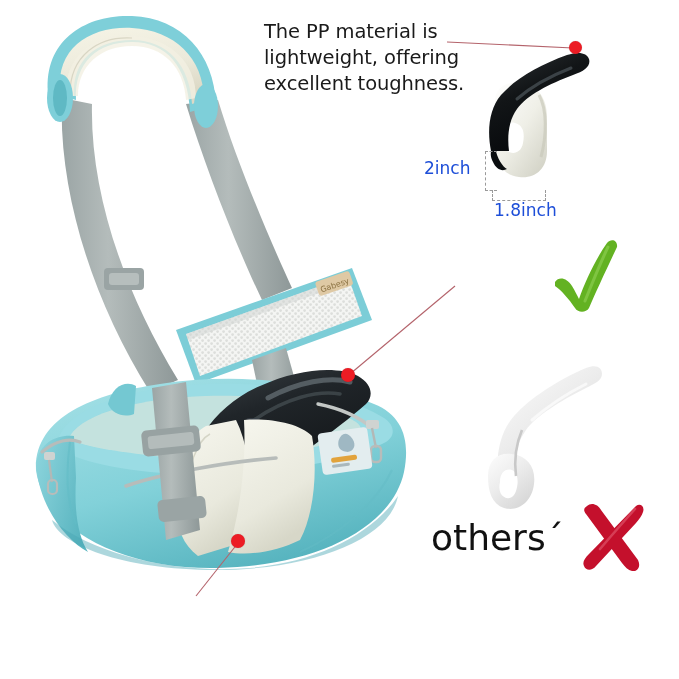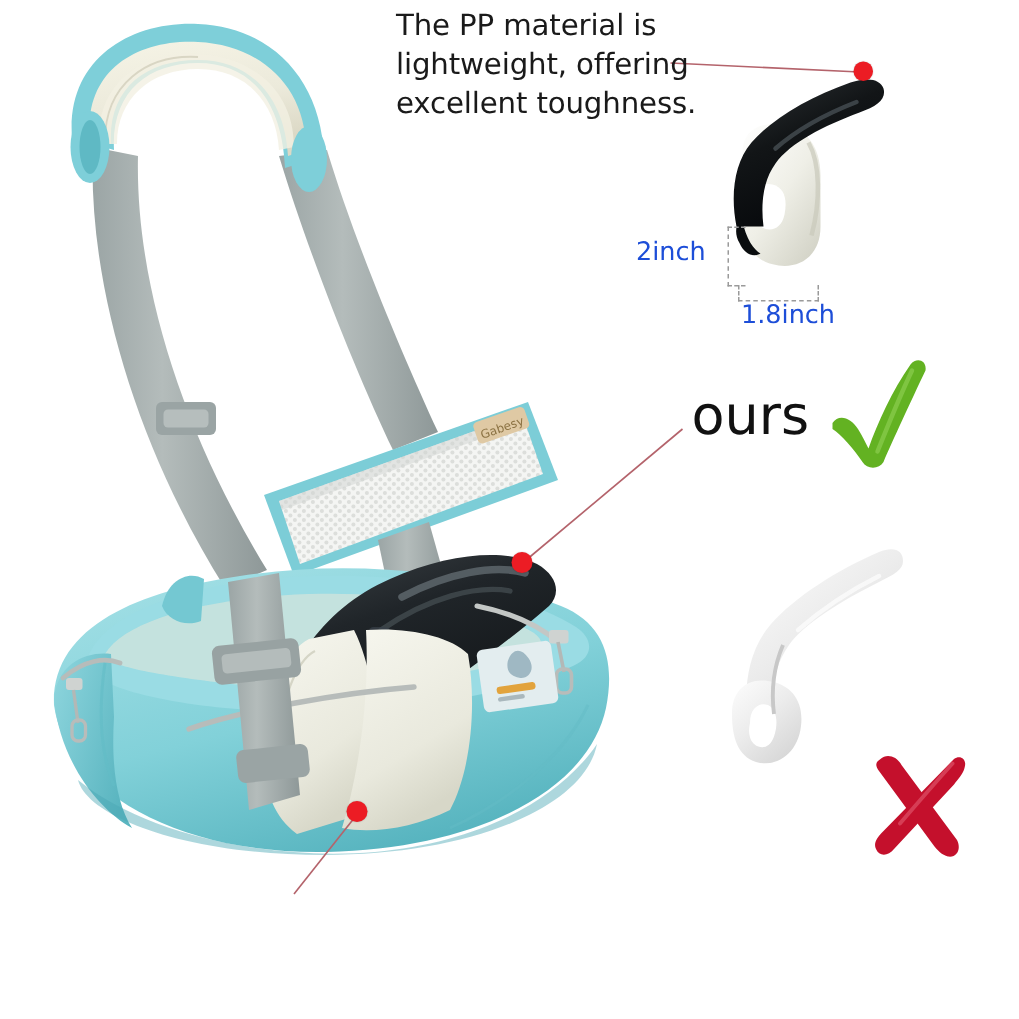--- a/index.html
+++ b/index.html
@@ -10,21 +10,21 @@
   .callout{
     position:absolute;
     color:#1a1a1a;
     font-family:"DejaVu Sans",sans-serif;
     font-size:19.5px;
     line-height:26px;
     letter-spacing:-0.1px;
     white-space:pre-line;
     font-weight:400;
   }
-  #callout-pp{left:264px;top:4px;width:250px;}
+  #callout-pp{left:264px;top:19px;width:250px;}
   #callout-polymer{left:48px;top:592px;width:360px;}
 
   
   .dim-label{
     position:absolute;
     color:#1d4ed8;
     font-size:17px;
     font-family:"DejaVu Sans",sans-serif;
     line-height:20px;
     white-space:nowrap;
@@ -310,16 +310,16 @@
   <div class="callout" id="callout-pp">The PP material is
 lightweight, offering
 excellent toughness.</div>
 
 
   <div class="dim-bracket" id="dim-bracket-v"></div>
   <div class="dim-bracket" id="dim-bracket-h"></div>
   <div class="dim-label" id="dim-height-label">2inch</div>
   <div class="dim-label" id="dim-width-label">1.8inch</div>
 
-  <div class="cmp-word" id="label-ours">ours</div>
-
+
+  <div class="cmp-word" id="label-others">others´</div>
 
 </div>
 
 </body></html>

